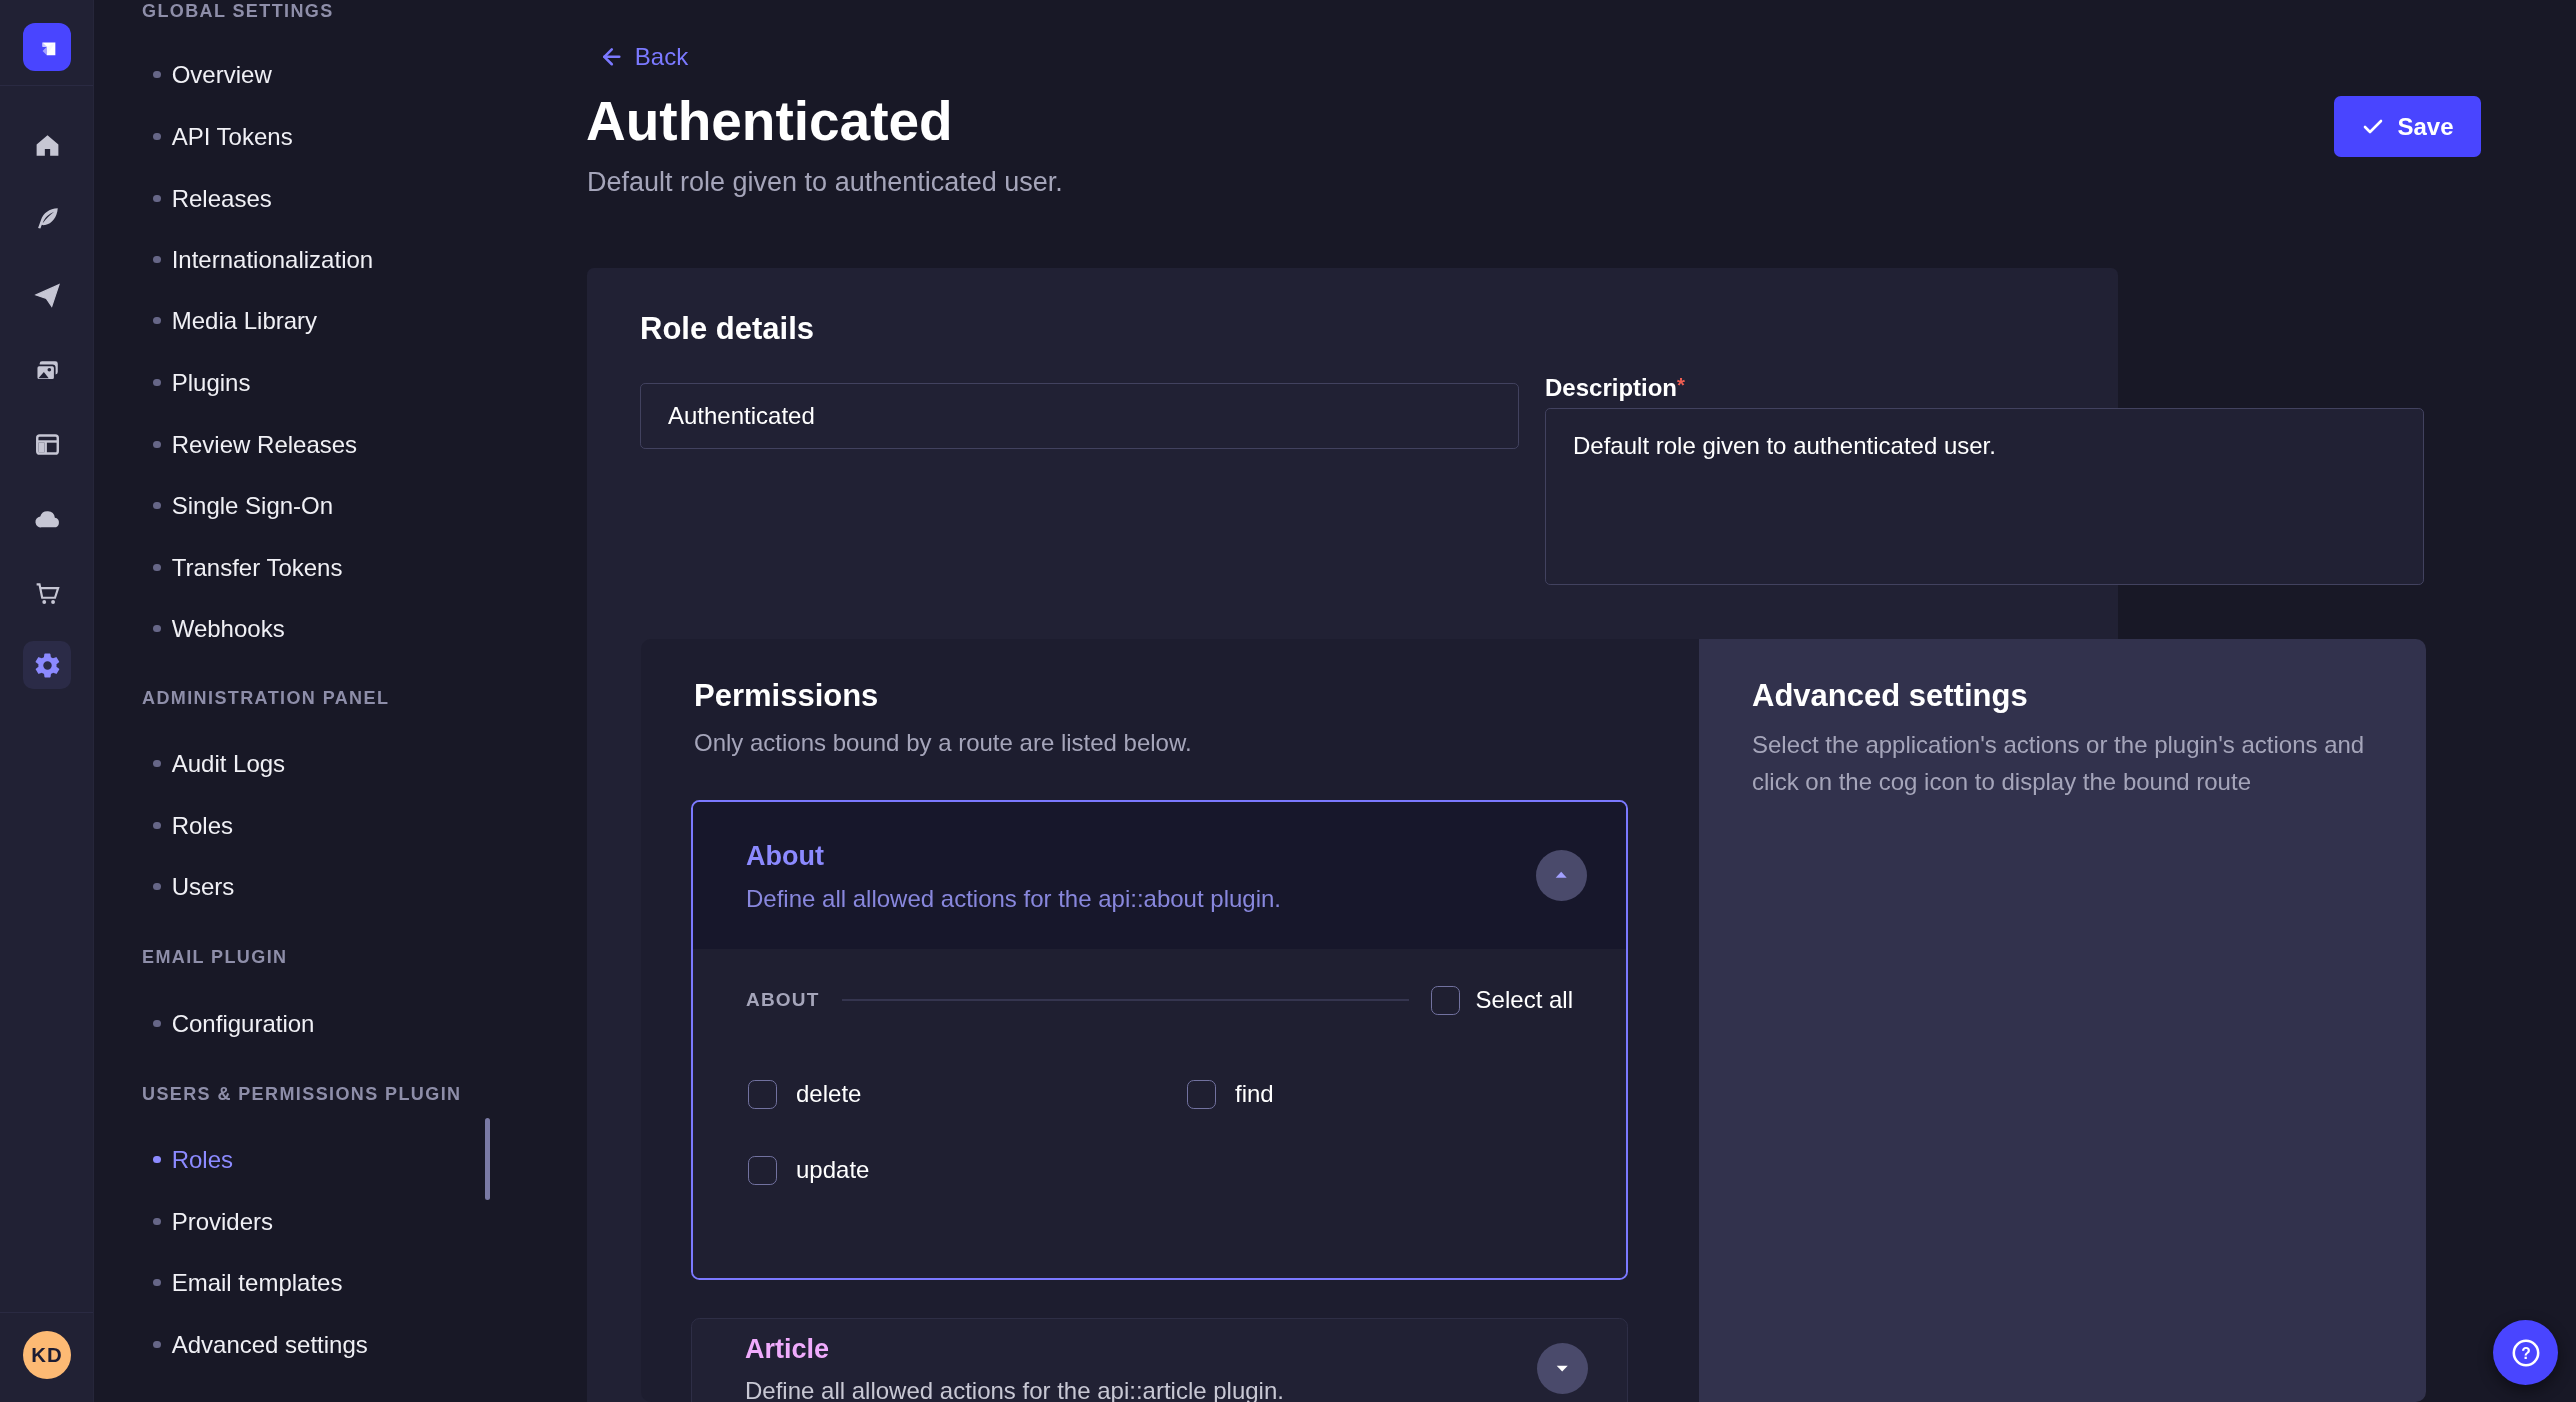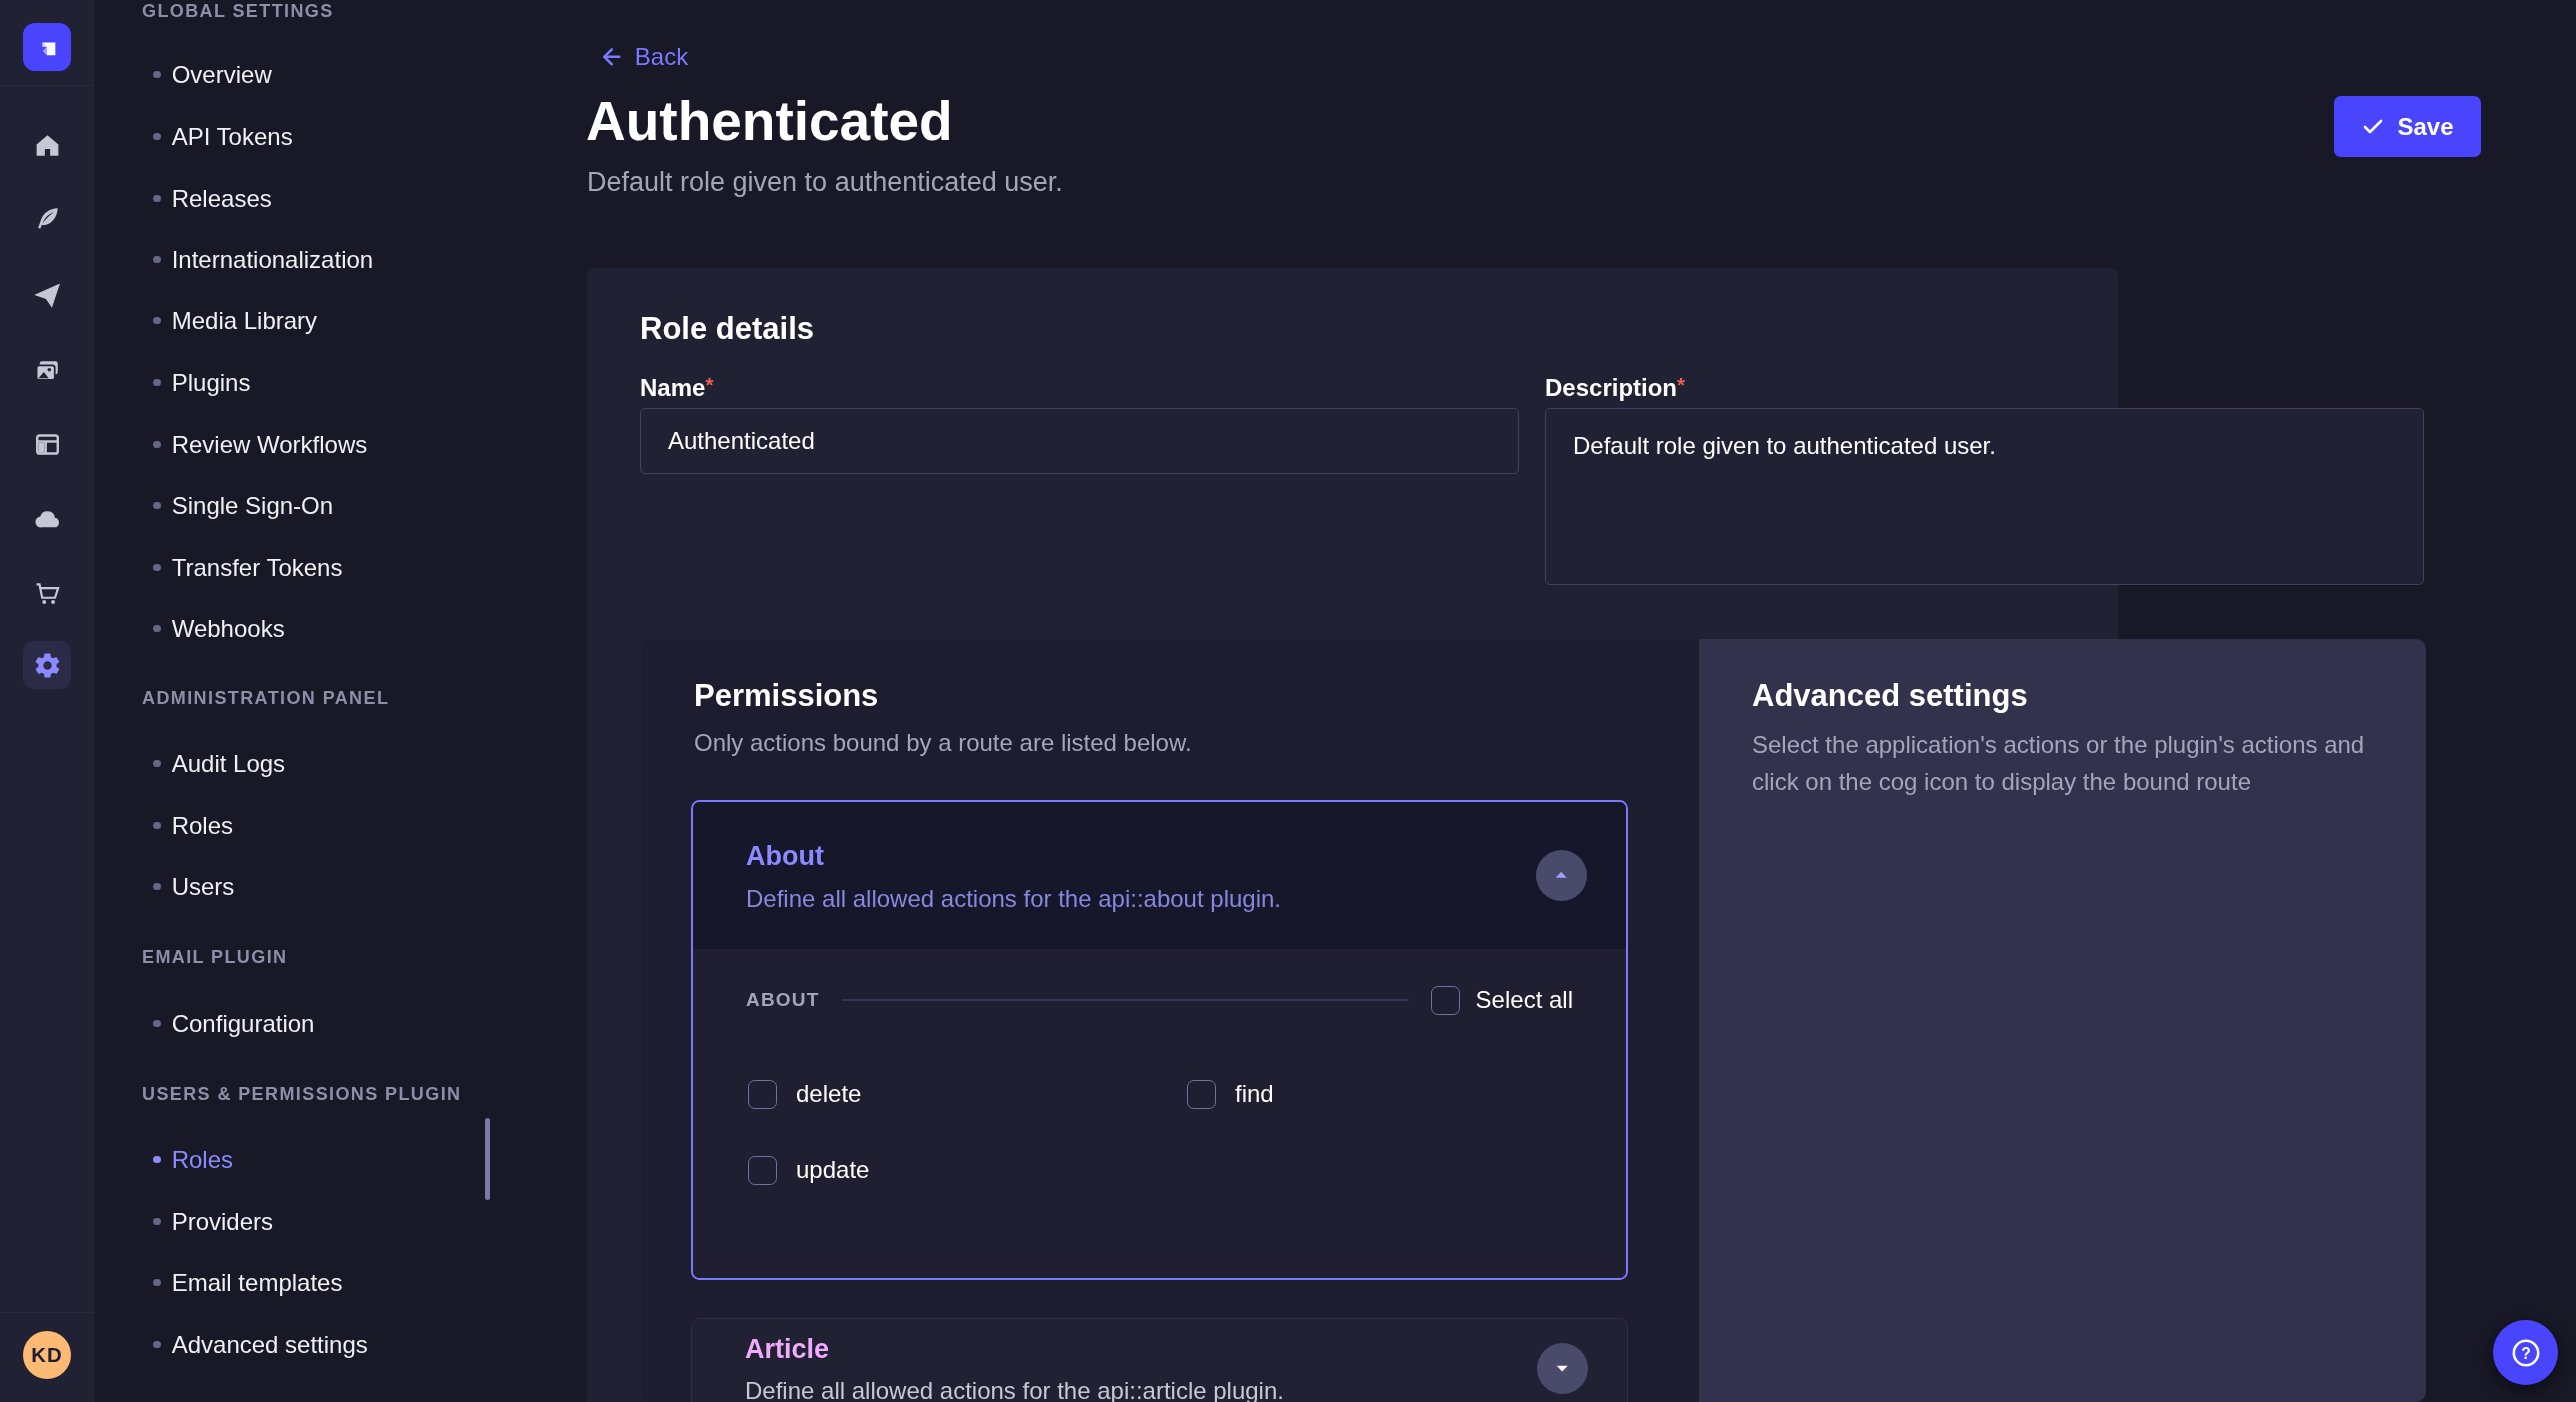--- a/index.html
+++ b/index.html
@@ -186,21 +186,21 @@
   <div class="side-item" style="top:290px">
       <span class="dot"></span>
       <span>Media Library</span>
     </div>
   <div class="side-item" style="top:352px">
       <span class="dot"></span>
       <span>Plugins</span>
     </div>
   <div class="side-item" style="top:414px">
       <span class="dot"></span>
-      <span>Review Workflows</span>
+      <span>Review Releases</span>
     </div>
   <div class="side-item" style="top:475px">
       <span class="dot"></span>
       <span>Single Sign-On</span>
     </div>
   <div class="side-item" style="top:537px">
       <span class="dot"></span>
       <span>Transfer Tokens</span>
     </div>
   <div class="side-item" style="top:598px">
@@ -266,23 +266,20 @@
     <svg width="24" height="24" viewBox="0 0 24 24" fill="none" stroke="#ffffff" stroke-width="2.6" stroke-linecap="round" stroke-linejoin="round">
       <polyline points="20 6 9 17 4 12"></polyline>
     </svg>
     <span>Save</span>
   </button>
 
   <section class="card">
     <h2 class="card-title">Role details</h2>
 
     <div class="field name">
-      <div class="field-label">
-        <span>Name</span><sup class="req">*</sup>
-      </div>
       <input class="text-input" type="text" value="Authenticated" style="">
     </div>
 
     <div class="field desc">
       <div class="field-label">
         <span>Description</span><sup class="req">*</sup>
       </div>
       <textarea class="text-area" style="">Default role given to authenticated user.</textarea>
     </div>
 

